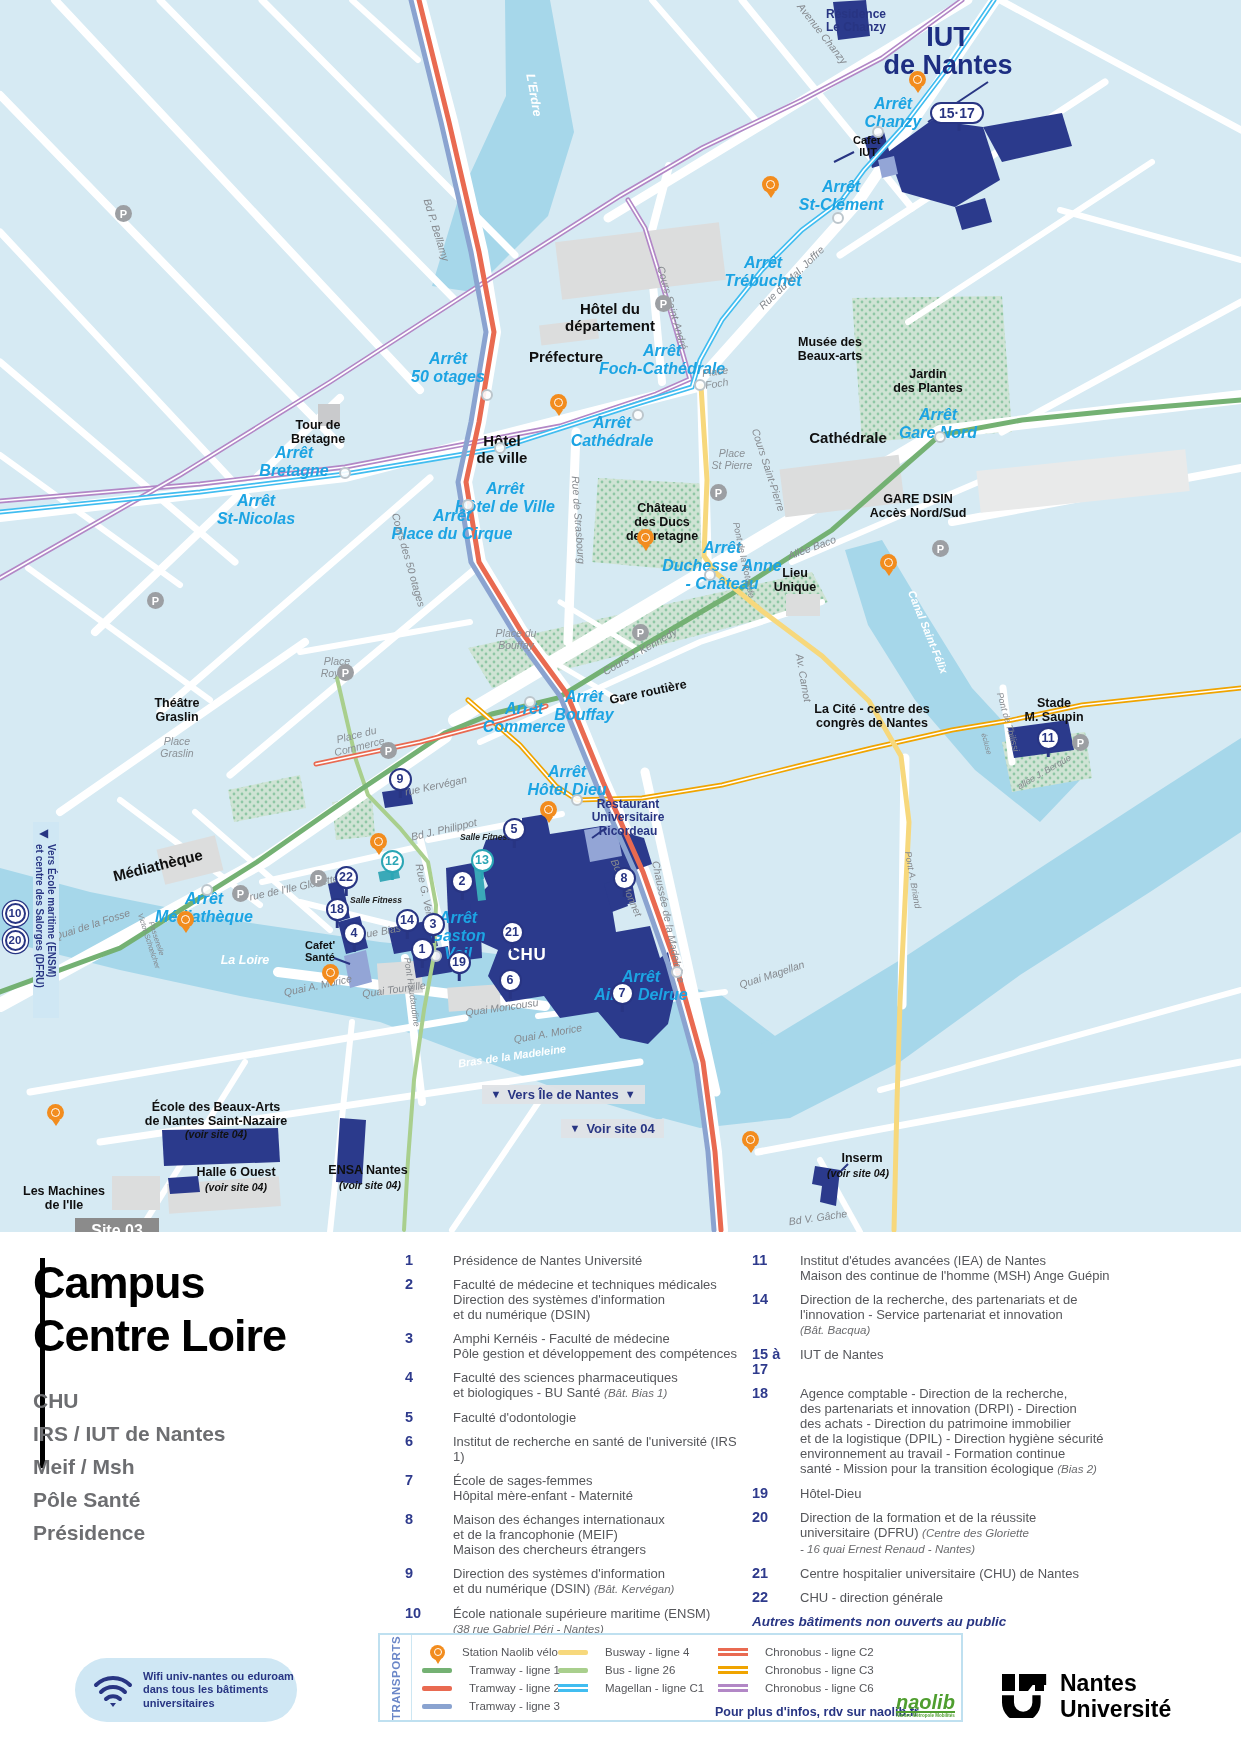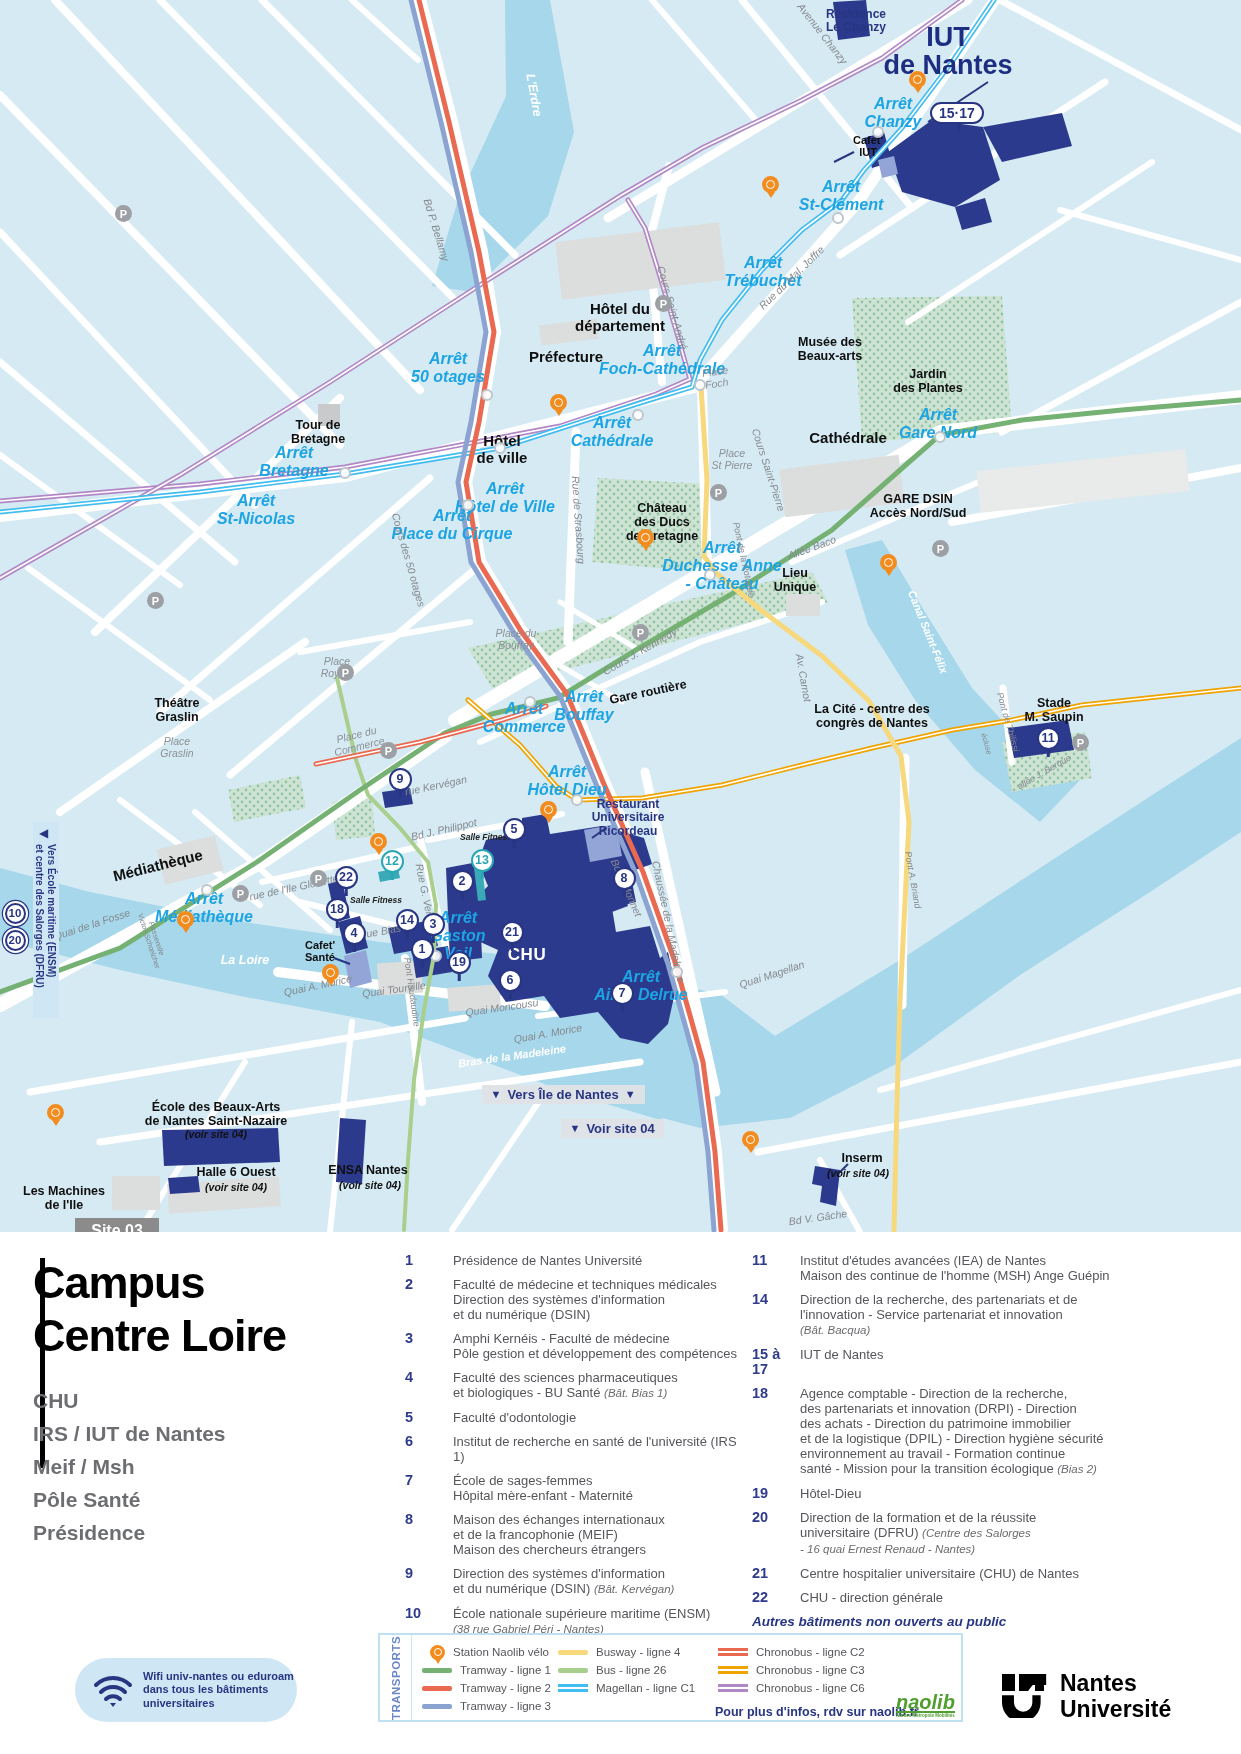--- a/index.html
+++ b/index.html
@@ -54,21 +54,21 @@
   .leg-num{flex:0 0 48px;color:#2e3a8c;font-weight:800;font-size:14.5px;line-height:15px;}
   .leg-txt{color:#55565a;font-size:13px;line-height:15px;}
   .leg-txt .it{font-style:italic;font-size:11.5px;color:#6a6b6e;}
   .leg-note1{color:#283583;font-style:italic;font-weight:700;font-size:13.5px;margin-top:3px;}
   .leg-note2{display:flex;margin-top:2px;}
   .leg-note2 .nums{flex:0 0 48px;color:#2ba6b5;font-weight:800;font-style:italic;font-size:13.5px;}
   .leg-note2 .txt{color:#283583;font-style:italic;font-weight:700;font-size:13px;}
   #transports{position:absolute;left:378px;top:401px;width:585px;height:89px;border:2px solid #bfe0f0;box-sizing:border-box;background:#fff;}
   #transports .vlab{position:absolute;left:1px;top:0;bottom:0;width:30px;border-right:1px solid #cde7f3;display:flex;align-items:center;justify-content:center;}
   #transports .vlab span{transform:rotate(-90deg);color:#6b87c8;font-weight:800;font-size:11.5px;letter-spacing:.5px;}
-  .tr-item{position:absolute;display:flex;align-items:center;gap:8px;height:14px;}
+  .tr-item{position:absolute;display:flex;align-items:center;gap:17px;height:14px;}
   .tr-item .lab{font-size:11.5px;color:#55565a;white-space:nowrap;}
   .sw{width:30px;height:5px;border-radius:2px;flex:0 0 30px;}
   .sw.double{height:8px;border-radius:0;}
   .tr-pin{width:15px;height:15px;border-radius:50%;background:#f28c1e;position:relative;flex:0 0 15px;margin-left:8px;}
   .tr-pin::before{content:'';position:absolute;inset:3.5px;border:1.4px solid #fff;border-radius:50%;}
   .tr-pin::after{content:'';position:absolute;left:50%;bottom:-4px;transform:translateX(-50%);border:3.5px solid transparent;border-top:5px solid #f28c1e;border-bottom:0;}
   #tr-info{position:absolute;left:335px;top:70px;color:#283583;font-weight:800;font-size:12.5px;white-space:nowrap;}
   #naolib-logo{position:absolute;left:516px;top:58px;text-align:center;}
   #naolib-logo .word{font-size:20px;font-weight:800;font-style:italic;color:#4f9e2f;line-height:18px;border-bottom:2px solid #4f9e2f;}
   #naolib-logo .sub{font-size:4.5px;color:#4f9e2f;font-weight:700;}
@@ -227,21 +227,21 @@
       <div class="lbl place-sm" style="left: 868px; top: 146px; transform: translate(-50%, -50%);">Cafet'
 IUT</div>
       <div class="lbl arret" style="left: 841px; top: 196px; transform: translate(-50%, -50%);">Arrêt
 St-Clément</div>
       <div class="lbl arret" style="left: 763px; top: 272px; transform: translate(-50%, -50%);">Arrêt
 Trébuchet</div>
       <div class="lbl street" style="left: 792px; top: 278px; transform: translate(-50%, -50%) rotate(-44deg);">Rue du Mal. Joffre</div>
       <div class="lbl water-label" style="left: 534px; top: 95px; transform: translate(-50%, -50%) rotate(80deg);">L'Erdre</div>
       <div class="lbl street" style="left: 436px; top: 230px; transform: translate(-50%, -50%) rotate(73deg);">Bd P. Bellamy</div>
       <div class="lbl street" style="left: 672px; top: 308px; transform: translate(-50%, -50%) rotate(74deg);">Cours Saint-André</div>
-      <div class="lbl place-lg" style="left: 610px; top: 318px; transform: translate(-50%, -50%); margin-left: 10px;">Hôtel du
+      <div class="lbl place-lg" style="left: 610px; top: 318px; transform: translate(-50%, -50%);">Hôtel du
 département</div>
       <div class="lbl place-lg" style="left: 566px; top: 357px; transform: translate(-50%, -50%);">Préfecture</div>
       <div class="lbl arret" style="left: 448px; top: 368px; transform: translate(-50%, -50%);">Arrêt
 50 otages</div>
       <div class="lbl arret" style="left: 662px; top: 360px; transform: translate(-50%, -50%);">Arrêt
 Foch-Cathédrale</div>
       <div class="lbl gray-it" style="left: 716px; top: 378px; transform: translate(-50%, -50%) rotate(-8deg);">Place
 Foch</div>
       <div class="lbl place" style="left: 830px; top: 349px; transform: translate(-50%, -50%);">Musée des
 Beaux-arts</div>
@@ -552,21 +552,21 @@
       <div class="leg-item">
         <div class="leg-num">19</div>
         <div class="leg-txt">
           <div><span>Hôtel-Dieu</span></div>
         </div>
       </div>
       <div class="leg-item">
         <div class="leg-num">20</div>
         <div class="leg-txt">
           <div><span>Direction de la formation et de la réussite</span></div>
-          <div><span>universitaire (DFRU) </span><span class="it">(Centre des Salorges</span></div>
+          <div><span>universitaire (DFRU) </span><span class="it">(Centre des Gloriette</span></div>
           <div><span class="it">- 16 quai Ernest Renaud - Nantes)</span></div>
         </div>
       </div>
       <div class="leg-item">
         <div class="leg-num">21</div>
         <div class="leg-txt">
           <div><span>Centre hospitalier universitaire (CHU) de Nantes</span></div>
         </div>
       </div>
       <div class="leg-item">

